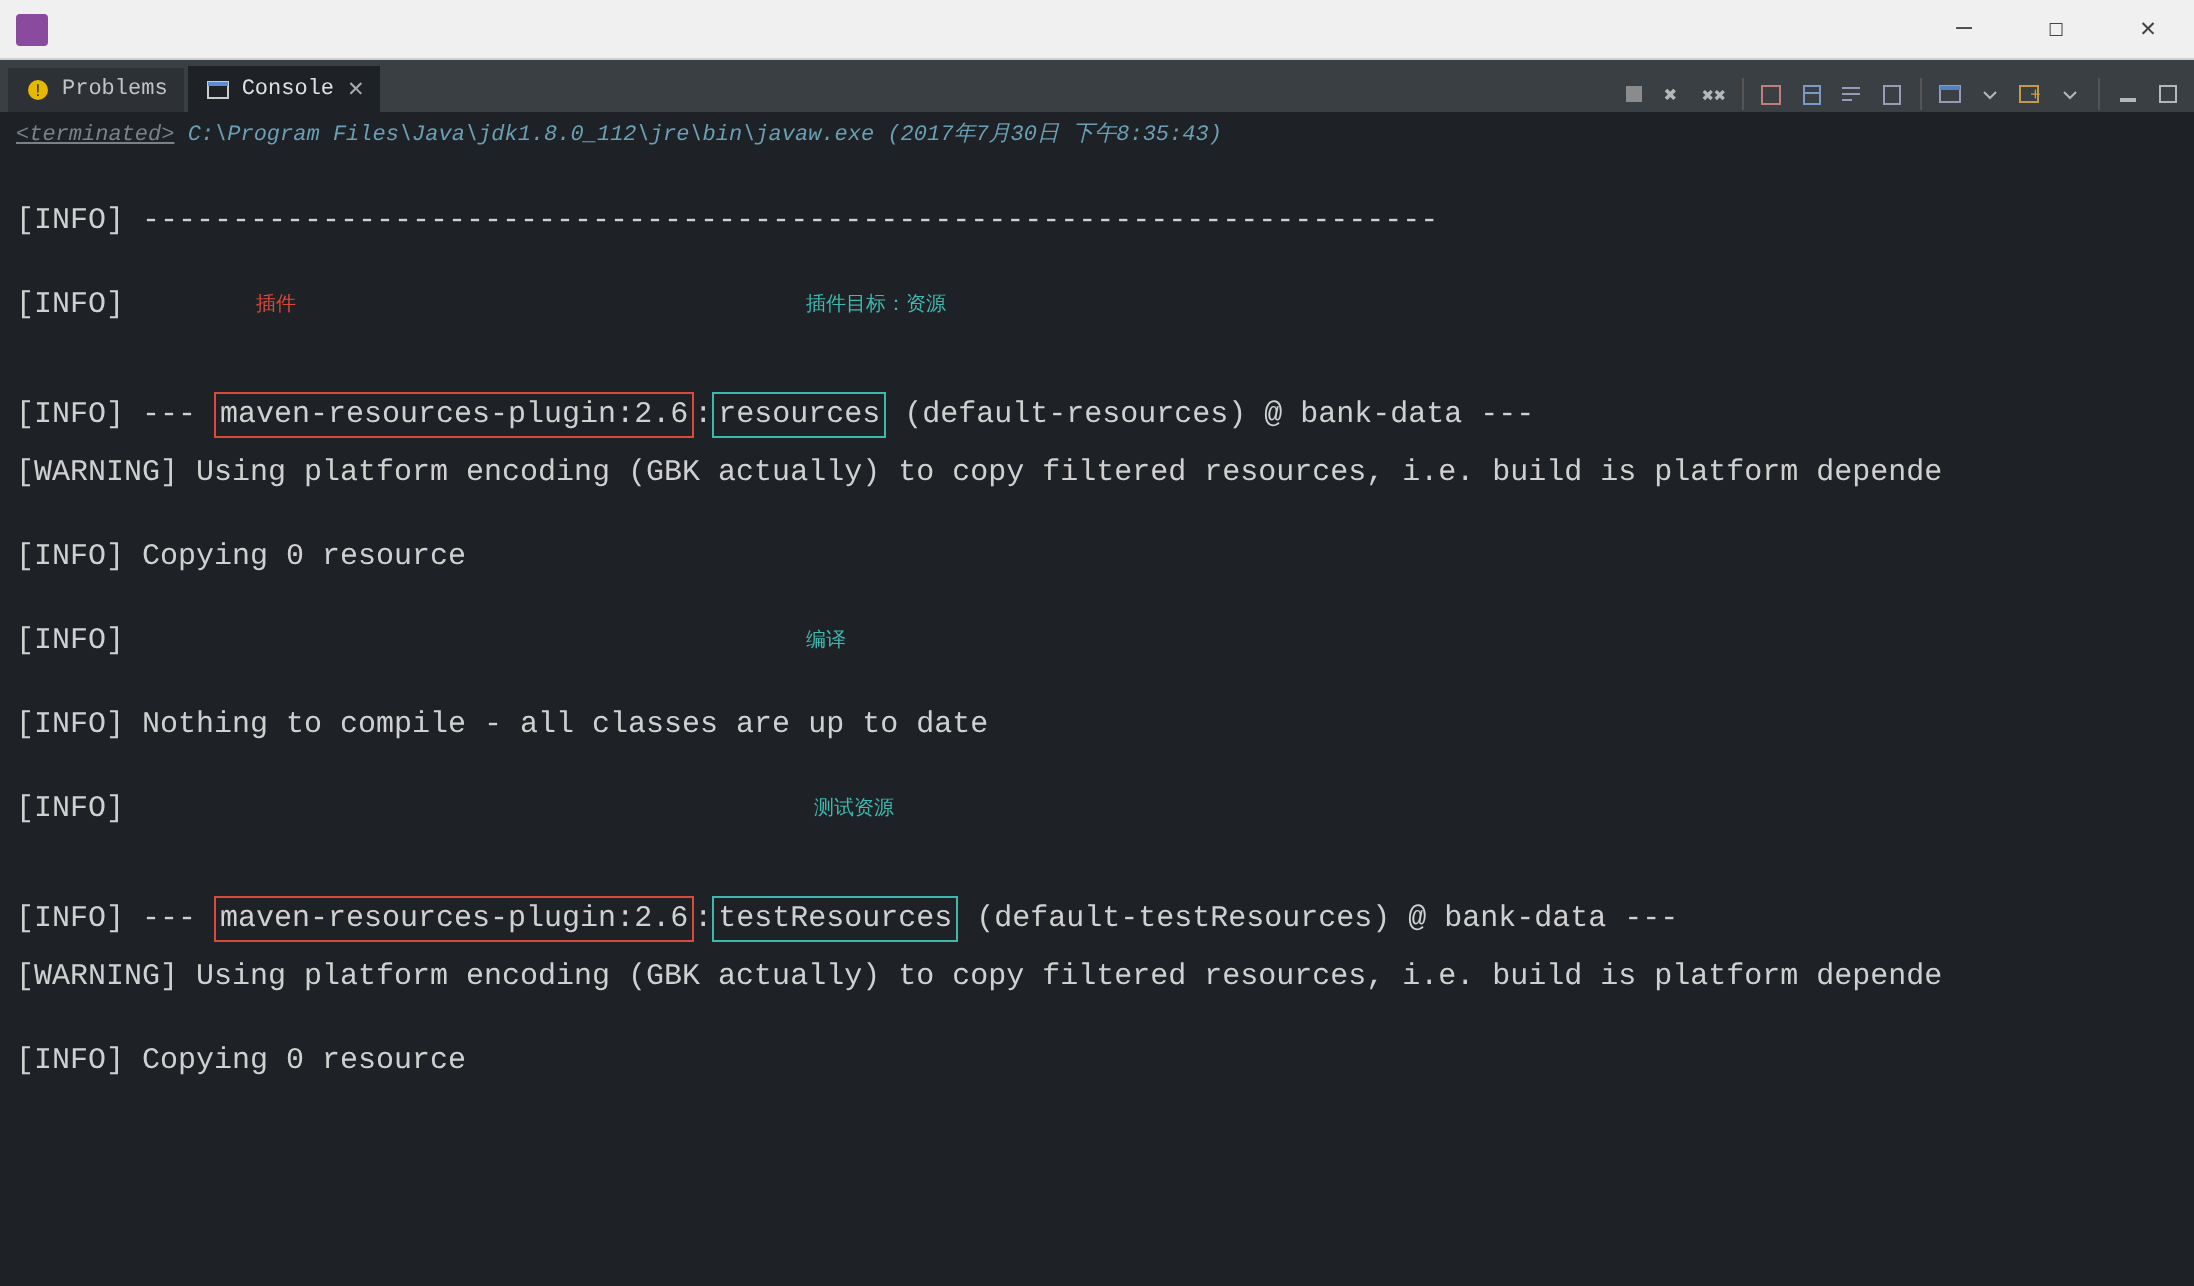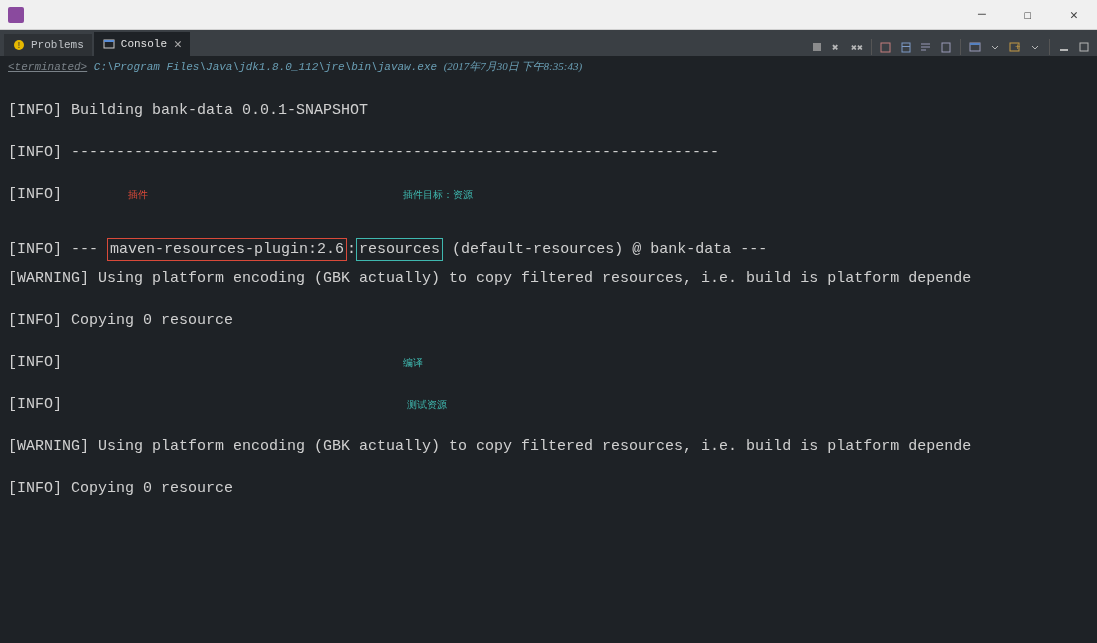--- a/index.html
+++ b/index.html
@@ -55,21 +55,21 @@
 .tb-sep { width: 1px; height: 16px; background: #555; margin: 0 3px; }
 .terminated-line {
   background: #1e2226;
   color: #888;
   font-size: 11px;
   padding: 3px 8px;
   font-style: italic;
 }
 .terminated-line .term { color: #7a8288; text-decoration: underline; }
 .terminated-line .path { color: #6a9fb5; }
-.terminated-line .time { color: #6a9fb5; font-family: Liberation Serif, serif; }
+.terminated-line .time { color: #6a9fb5; }
 .console {
   background: #1e2226;
   color: #d0d0d0;
   font-family: Consolas, 'Courier New', monospace;
   font-size: 15px;
   line-height: 21px;
   padding: 2px 8px;
   white-space: pre;
   position: relative;
   height: calc(643px - 30px - 26px - 20px);
@@ -203,28 +203,29 @@
   </div>
 </div>
 
 <div class="terminated-line">
   <span class="term">&lt;terminated&gt;</span>
   <span class="path">C:\Program Files\Java\jdk1.8.0_112\jre\bin\javaw.exe</span>
   <span class="time">(2017年7月30日 下午8:35:43)</span>
 </div>
 
 <div class="console">
-<div class="line">[INFO] Building bank-data 0.0.1-SNAPSHOT</div>
 <div class="line">[INFO] ------------------------------------------------------------------------</div>
 <div class="line"><span>[INFO]</span><span class="annot red" style="left:120px;top:0;">插件</span><span class="annot cyan" style="left:395px;top:0;">插件目标：资源</span></div>
 <div class="line"><span>[INFO] --- </span><span class="box red">maven-resources-plugin:2.6</span><span>:</span><span class="box cyan">resources</span><span> (default-resources) @ bank-data ---</span></div>
 <div class="line">[WARNING] Using platform encoding (GBK actually) to copy filtered resources, i.e. build is platform depende</div>
 <div class="line">[INFO] Copying 0 resource</div>
 <div class="line"><span>[INFO]</span><span class="annot cyan" style="left:395px;top:0;">编译</span></div>
+<div class="line">[INFO] Nothing to compile - all classes are up to date</div>
 <div class="line"><span>[INFO]</span><span class="annot cyan" style="left:399px;top:0;">测试资源</span></div>
+<div class="line"><span>[INFO] --- </span><span class="box red">maven-resources-plugin:2.6</span><span>:</span><span class="box cyan">testResources</span><span> (default-testResources) @ bank-data ---</span></div>
 <div class="line">[WARNING] Using platform encoding (GBK actually) to copy filtered resources, i.e. build is platform depende</div>
 <div class="line">[INFO] Copying 0 resource</div>
 
 
 
 
 
 
 
 

